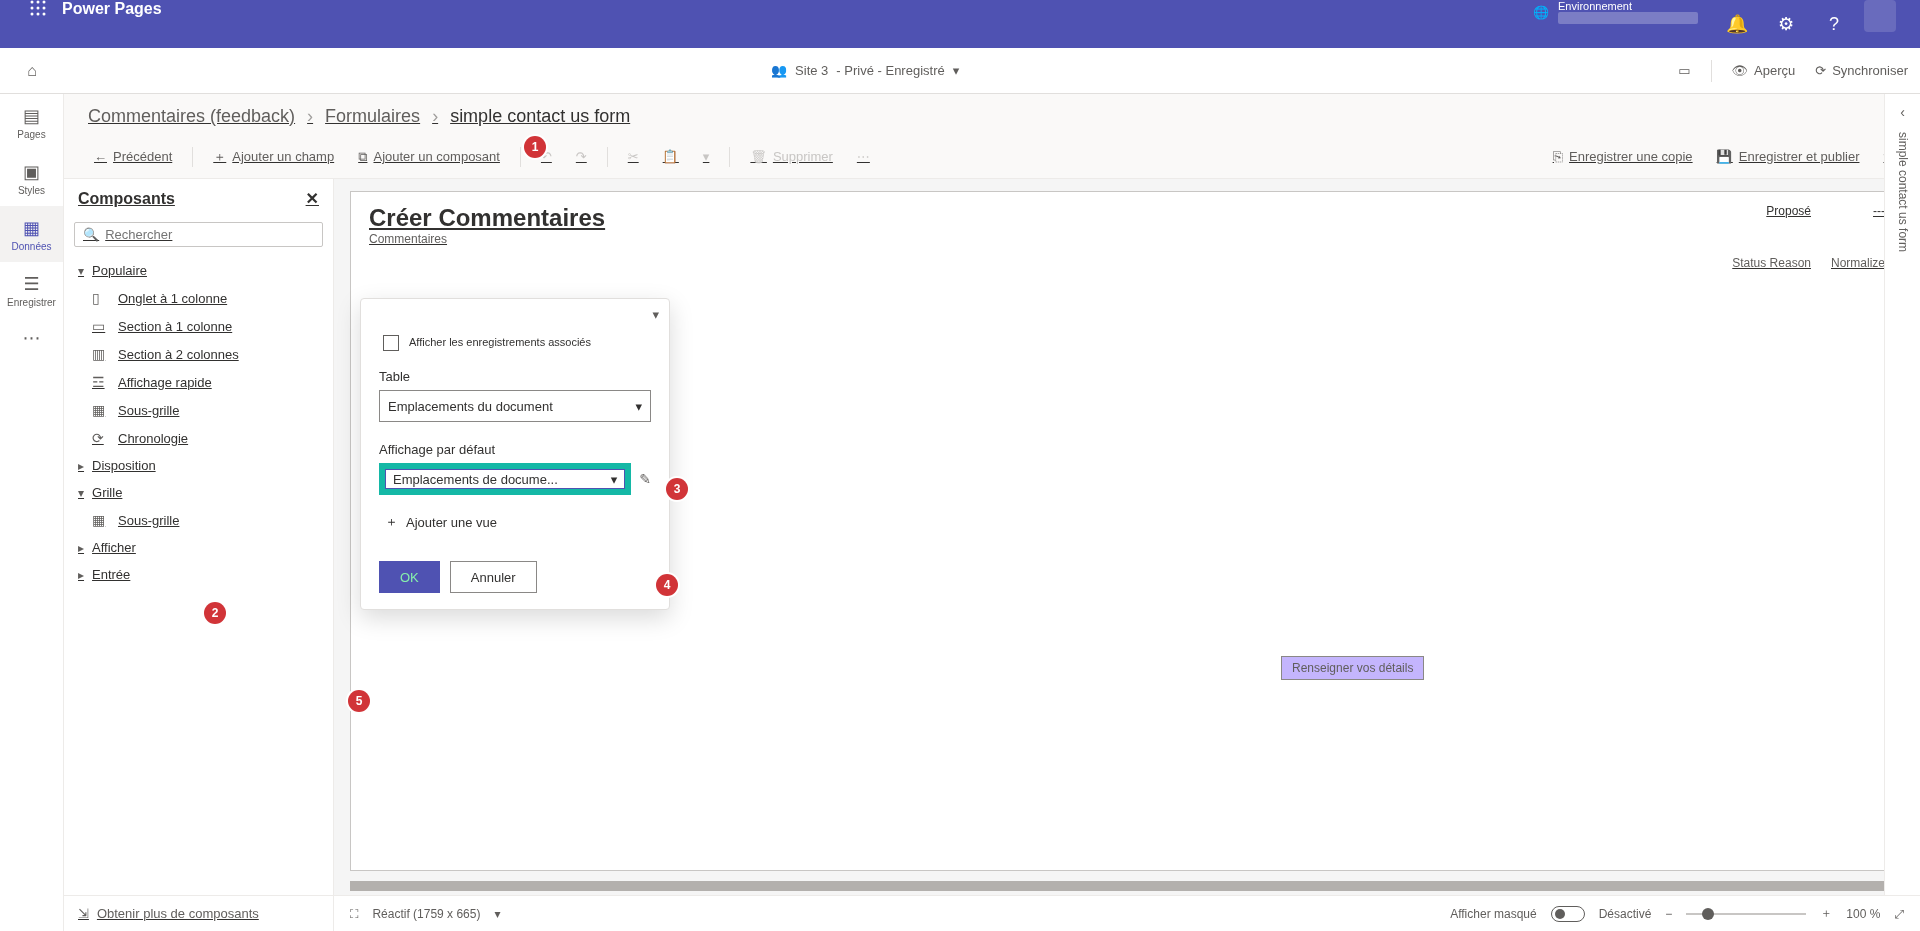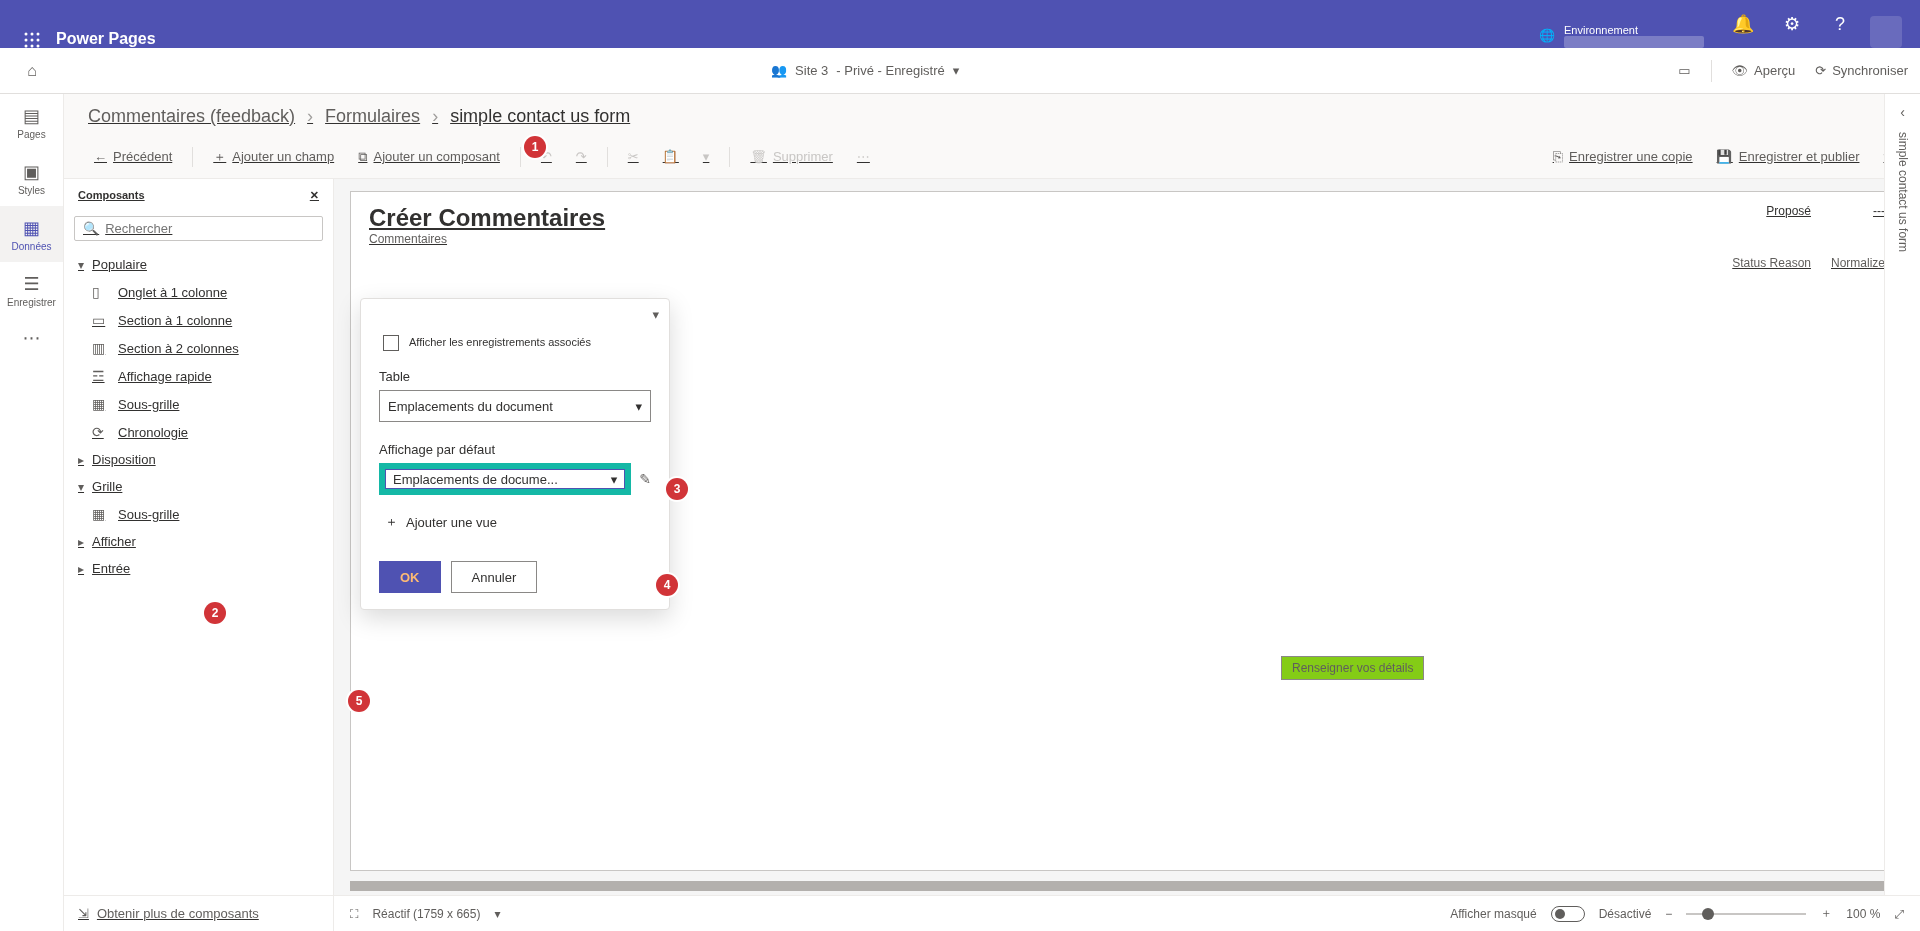--- a/index.html
+++ b/index.html
@@ -1,19 +1,19 @@
 <!DOCTYPE html>
 <html><head>
 <meta charset="utf-8">
 <style>
 * { box-sizing: border-box; margin: 0; padding: 0; font-family: "Segoe UI", -apple-system, sans-serif; }
 html, body { width: 1920px; height: 931px; overflow: hidden; background: #f8f8f8; font-size: 13px; color: #323130; }
 
 
-.topbar { height: 48px; background: #4f52b2; color: #fff; display: flex; align-items: flex-end; padding: 0 12px; }
+.topbar { height: 48px; background: #4f52b2; color: #fff; display: flex; align-items: flex-start; padding: 0 18px; }
 .topbar .waffle { width: 40px; display: flex; align-items: center; justify-content: center; font-size: 18px; }
 .topbar .brand { font-size: 16px; font-weight: 600; margin-left: 4px; }
 .topbar .spacer { flex: 1; }
 .topbar .env { display: flex; align-items: center; gap: 8px; margin-right: 16px; }
 .topbar .env-text { display: flex; flex-direction: column; line-height: 1.1; font-size: 11px; }
 .topbar .env-text .env-name { width: 140px; height: 12px; background: rgba(255,255,255,0.25); border-radius: 2px; }
 .topbar .top-icon { width: 48px; height: 48px; display: flex; align-items: center; justify-content: center; font-size: 18px; }
 
 
 .secondbar { height: 46px; background: #fff; border-bottom: 1px solid #e1dfdd; display: flex; align-items: center; padding: 0 12px; }
@@ -43,39 +43,39 @@
 .toolbar { height:44px; padding: 0 20px; display:flex; align-items:center; gap:4px; color:#605e5c; border-bottom:1px solid #edebe9; }
 .tool-btn { display:flex; align-items:center; gap:6px; padding:4px 10px; cursor:pointer; border-radius:2px; }
 .tool-sep { width:1px; height:20px; background:#e1dfdd; margin:0 6px; }
 .toolbar .disabled { color:#c8c6c4; }
 .toolbar .spacer { flex:1; }
 
 
 .mainrow { flex:1; display:flex; position:relative; }
 
 .comp-panel { width:270px; background:#fff; border-right:1px solid #edebe9; display:flex; flex-direction:column; }
-.comp-head { padding:10px 14px; display:flex; justify-content:space-between; font-size:11px; font-weight:600; }
+.comp-head { padding:10px 14px; display:flex; align-items:center; justify-content:space-between; font-size:16px; font-weight:600; }
 .comp-search { margin:4px 10px 10px 10px; display:flex; align-items:center; gap:6px; border:1px solid #c8c6c4; border-radius:2px; padding:4px 8px; color:#605e5c; }
 .comp-search input { border:none; outline:none; flex:1; font-size:13px; background:transparent; }
 .comp-group { padding:6px 14px; display:flex; align-items:center; gap:8px; cursor:pointer; color:#323130; }
 .comp-group .chev { font-size:12px; color:#605e5c; }
 .comp-item { padding:6px 14px 6px 28px; display:flex; align-items:center; gap:10px; cursor:pointer; color:#323130; }
 .comp-item .ci-ico { width:16px; color:#605e5c; font-size:14px; }
 .comp-foot { margin-top:auto; border-top:1px solid #edebe9; padding:10px 14px; display:flex; align-items:center; gap:8px; color:#605e5c; cursor:pointer; }
 
 .canvas-wrap { flex:1; position:relative; padding:12px 16px 40px 16px; background:#f5f5f5; overflow:hidden; }
 .canvas { background:#fff; border:1px solid #c8c6c4; height:680px; position:relative; }
 .canvas-header { padding:12px 18px 6px 18px; display:flex; align-items:flex-start; }
 .canvas-header .left h2 { font-size:24px; font-weight:600; }
 .canvas-header .left .sub { font-size:12px; color:#605e5c; }
 .canvas-header .right { margin-left:auto; display:flex; gap:20px; text-align:right; font-size:12px; color:#605e5c; }
 .canvas-header .right .col { display:flex; flex-direction:column; align-items:flex-end;gap:38px; }
 .canvas-header .right .lbl { color:#323130; }
 .canvas-body { position:relative; height:calc(100% - 60px); }
-.placeholder-box { position:absolute; left:930px; top:380px; border:1px solid #8a8886; padding:4px 10px; font-size:12px; color:#605e5c; background:#84cc16; }
+.placeholder-box { position:absolute; left:930px; top:380px; border:1px solid #8a8886; padding:4px 10px; font-size:12px; color:#605e5c; background:#c4b5fd; }
 
 .hscroll { position:absolute; left:16px; right:16px; bottom:40px; height:10px; background:#f3f2f1; }
 .hscroll-thumb { position:absolute; top:0; left:0; width:99%; height:100%; background:#b3b0ad; }
 
 .statusbar { position:absolute; left:0; right:0; bottom:0; height:36px; border-top:1px solid #edebe9; background:#fff; display:flex; align-items:center; padding:0 16px; gap:14px; color:#605e5c; font-size:12px; }
 .statusbar .spacer { flex:1; }
 .toggle { width:34px; height:16px; border:1px solid #605e5c; border-radius:10px; position:relative; }
 .toggle .knob { width:10px; height:10px; background:#605e5c; border-radius:50%; position:absolute; top:2px; left:3px; }
 .zoom-track { width:120px; height:2px; background:#c8c6c4; position:relative; }
 .zoom-thumb { width:12px; height:12px; background:#605e5c; border-radius:50%; position:absolute; top:-5px; left:16px; }
@@ -94,21 +94,21 @@
 .popover .po-check { display:flex; align-items:flex-start; gap:10px; margin:18px 0 18px 4px; }
 .popover .po-check .box { width:16px; height:16px; border:1px solid #605e5c; flex-shrink:0; }
 .popover label.fld { display:block; font-size:13px; margin-bottom:6px; margin-top:8px; }
 .popover .sel { height:32px; border:1px solid #8a8886; display:flex; align-items:center; padding:0 8px; justify-content:space-between; font-size:13px; color:#323130; background:#fff; }
 .popover .sel.focused { border:6px solid #14b8a6; box-shadow:0 0 0 1px #4f52b2 inset; }
 .popover .sel-row { display:flex; align-items:center; gap:8px; }
 .popover .edit-ico { color:#605e5c; font-size:14px; }
 .popover .addview { display:flex; align-items:center; gap:8px; margin:18px 0 30px 6px; cursor:pointer; color:#323130; }
 .popover .btn-row { display:flex; gap:10px; }
 .popover .btn { height:32px; padding:0 20px; border:1px solid #8a8886; background:#fff; display:flex; align-items:center; justify-content:center; cursor:pointer; font-size:13px; }
-.popover .btn.primary { background:#4f52b2; border-color:#4f52b2; color:#fdba74;font-weight:bold; }
+.popover .btn.primary { background:#4f52b2; border-color:#4f52b2; color:#86efac; }
 
 svg { display:block; }
 </style>
 </head>
 <body>
 
 <div class="topbar">
   <div class="waffle">
     <svg width="16" height="16" viewBox="0 0 16 16">
         <g fill="#fff">

